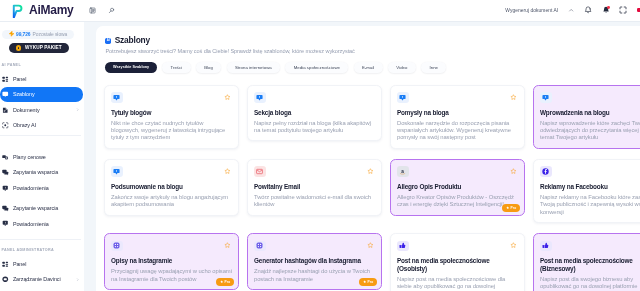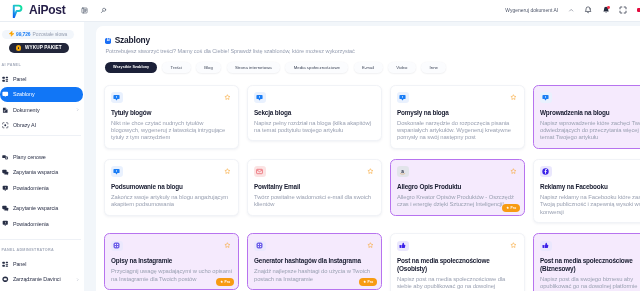--- a/index.html
+++ b/index.html
@@ -117,21 +117,21 @@
         <defs>
             <linearGradient id="lg" x1="0.05" y1="1" x2="0.95" y2="0.05">
           <stop offset="0" stop-color="#0a62f0"></stop>
               <stop offset=".42" stop-color="#25b4e0"></stop>
           <stop offset="1" stop-color="#0ee39a"></stop>
             </linearGradient>
           </defs>
         <path d="M3.6 27.2 V3.2 H13.6 a5.3 5.3 0 0 1 0 10.6 H9.2 L3.6 27.2 Z" fill="none" stroke="url(#lg)" stroke-width="3.9" stroke-linejoin="round" stroke-linecap="round"></path>
       </svg>
     </span>
-    <span class="logo-text"><span class="ai">Ai</span><span>Post</span></span>
+    <span class="logo-text"><span class="ai">Ai</span><span>Mamy</span></span>
   </div>
   <div class="tb-icons">
     <span class="tb-ic">
       <svg viewBox="0 0 24 24" fill="none" stroke="currentColor" stroke-width="2.1" stroke-linecap="round">
         <rect x="3" y="3.5" width="18" height="17" rx="2.5"></rect>
           <path d="M9 3.5v17"></path>
         <path d="M12.3 8.5h5.4M12.3 12h5.4M12.3 15.5h3.4"></path>
       </svg>
     </span>
     <span class="tb-ic">

